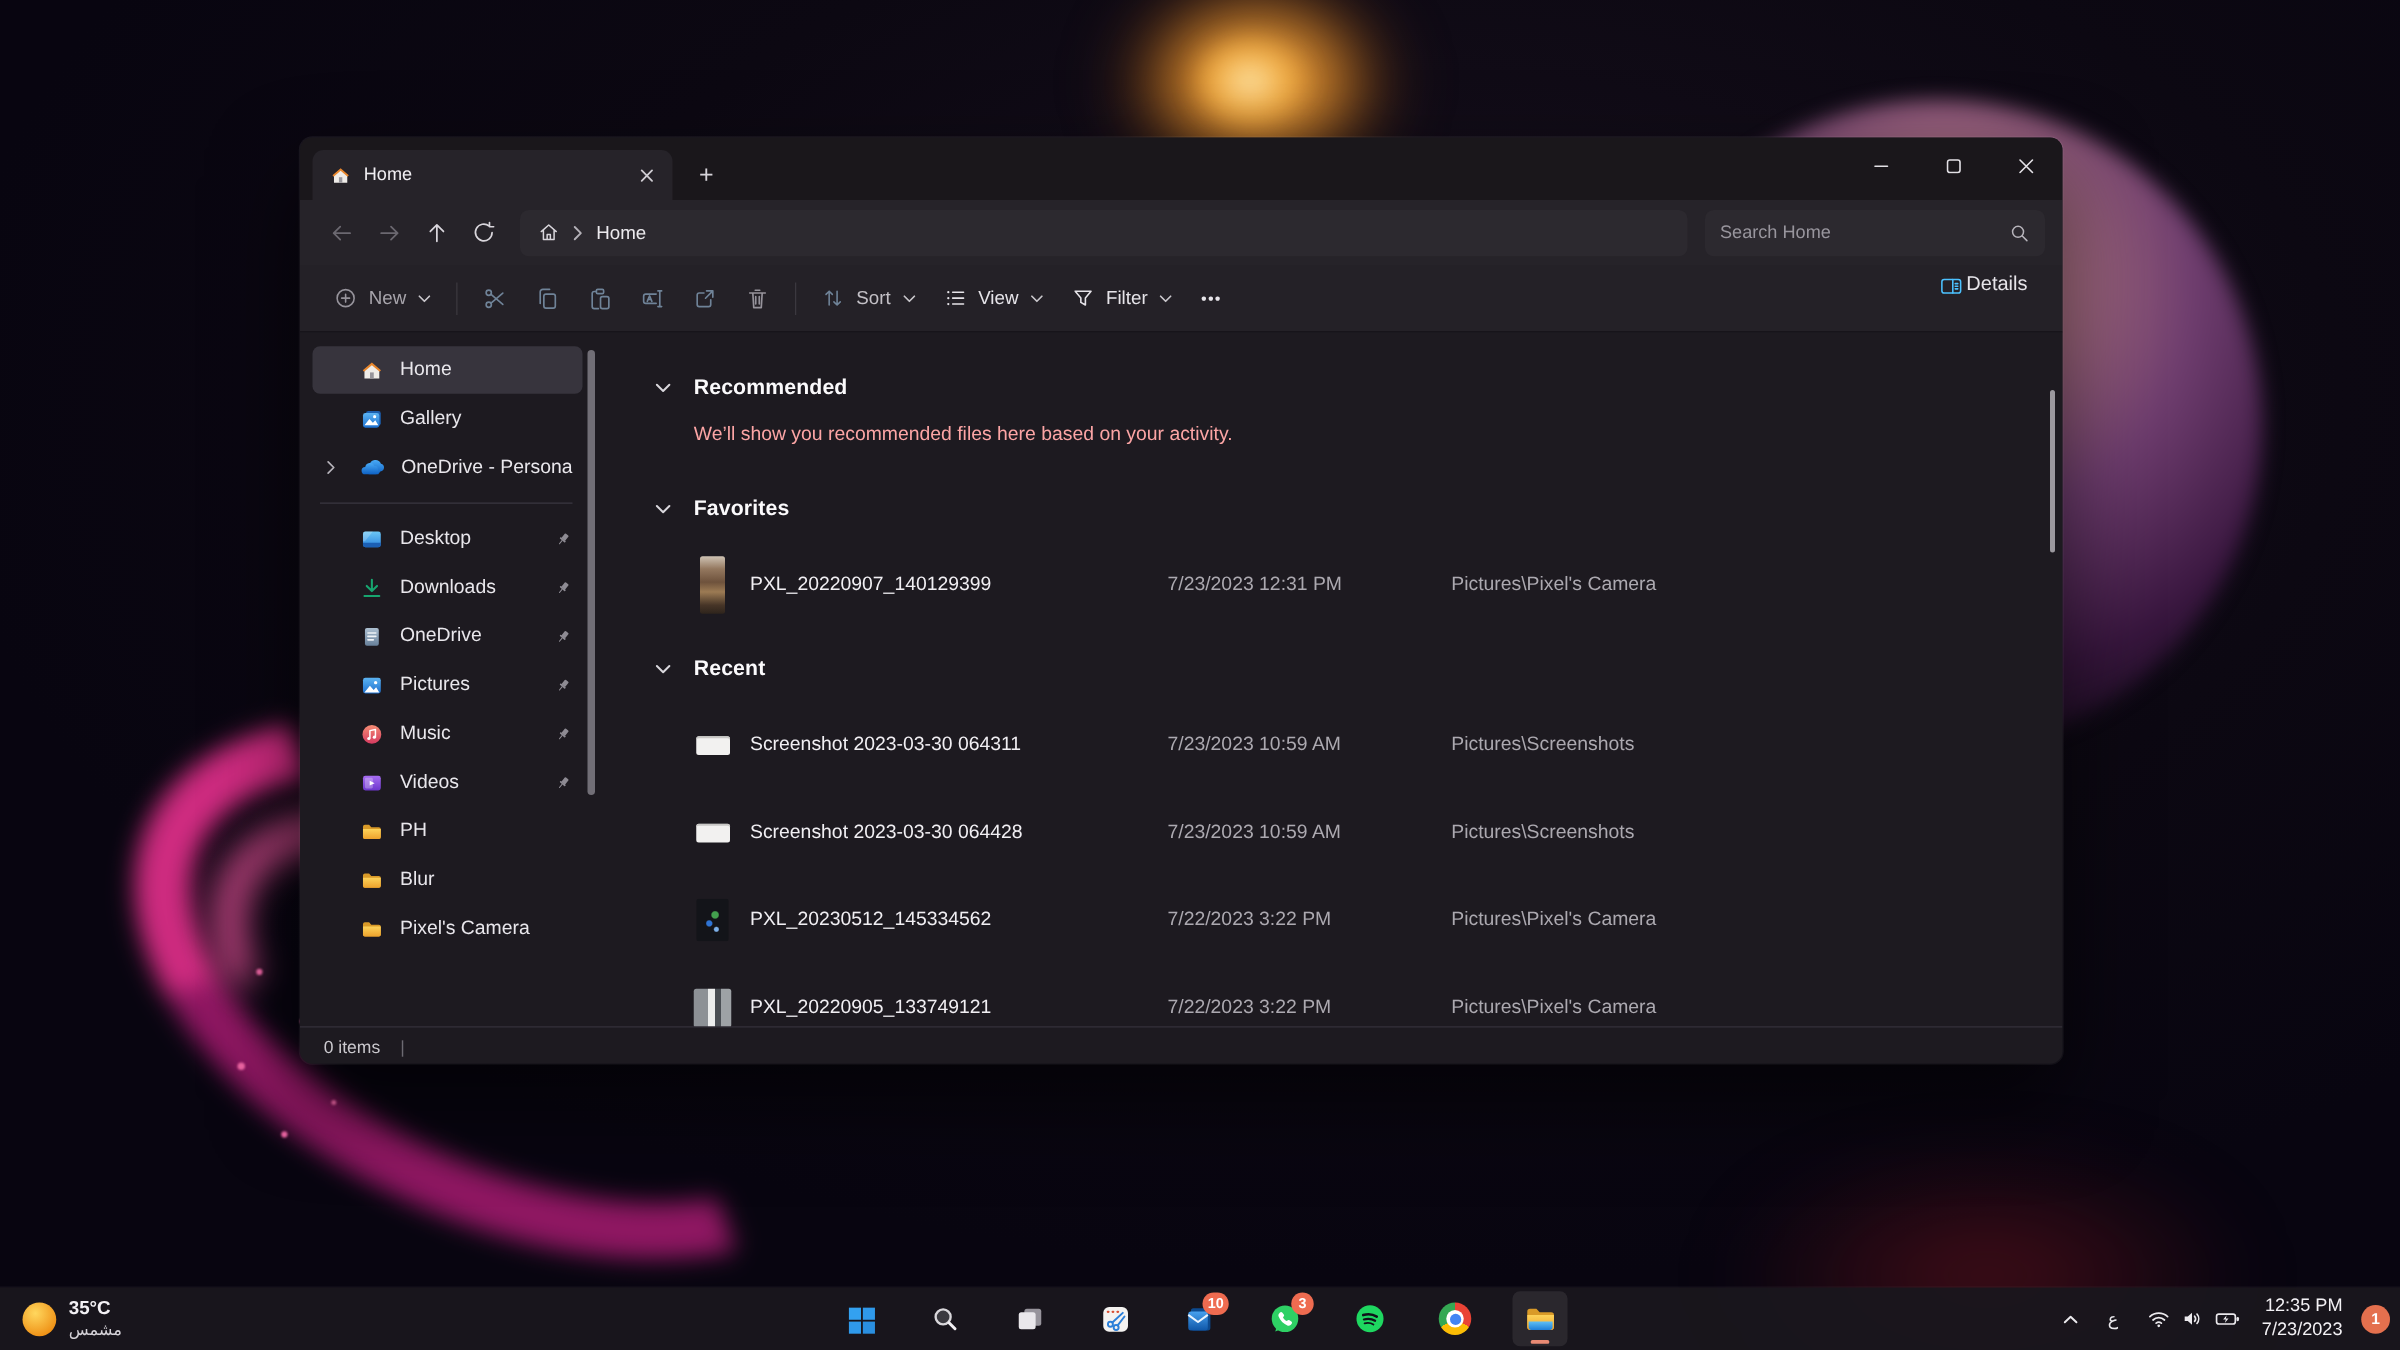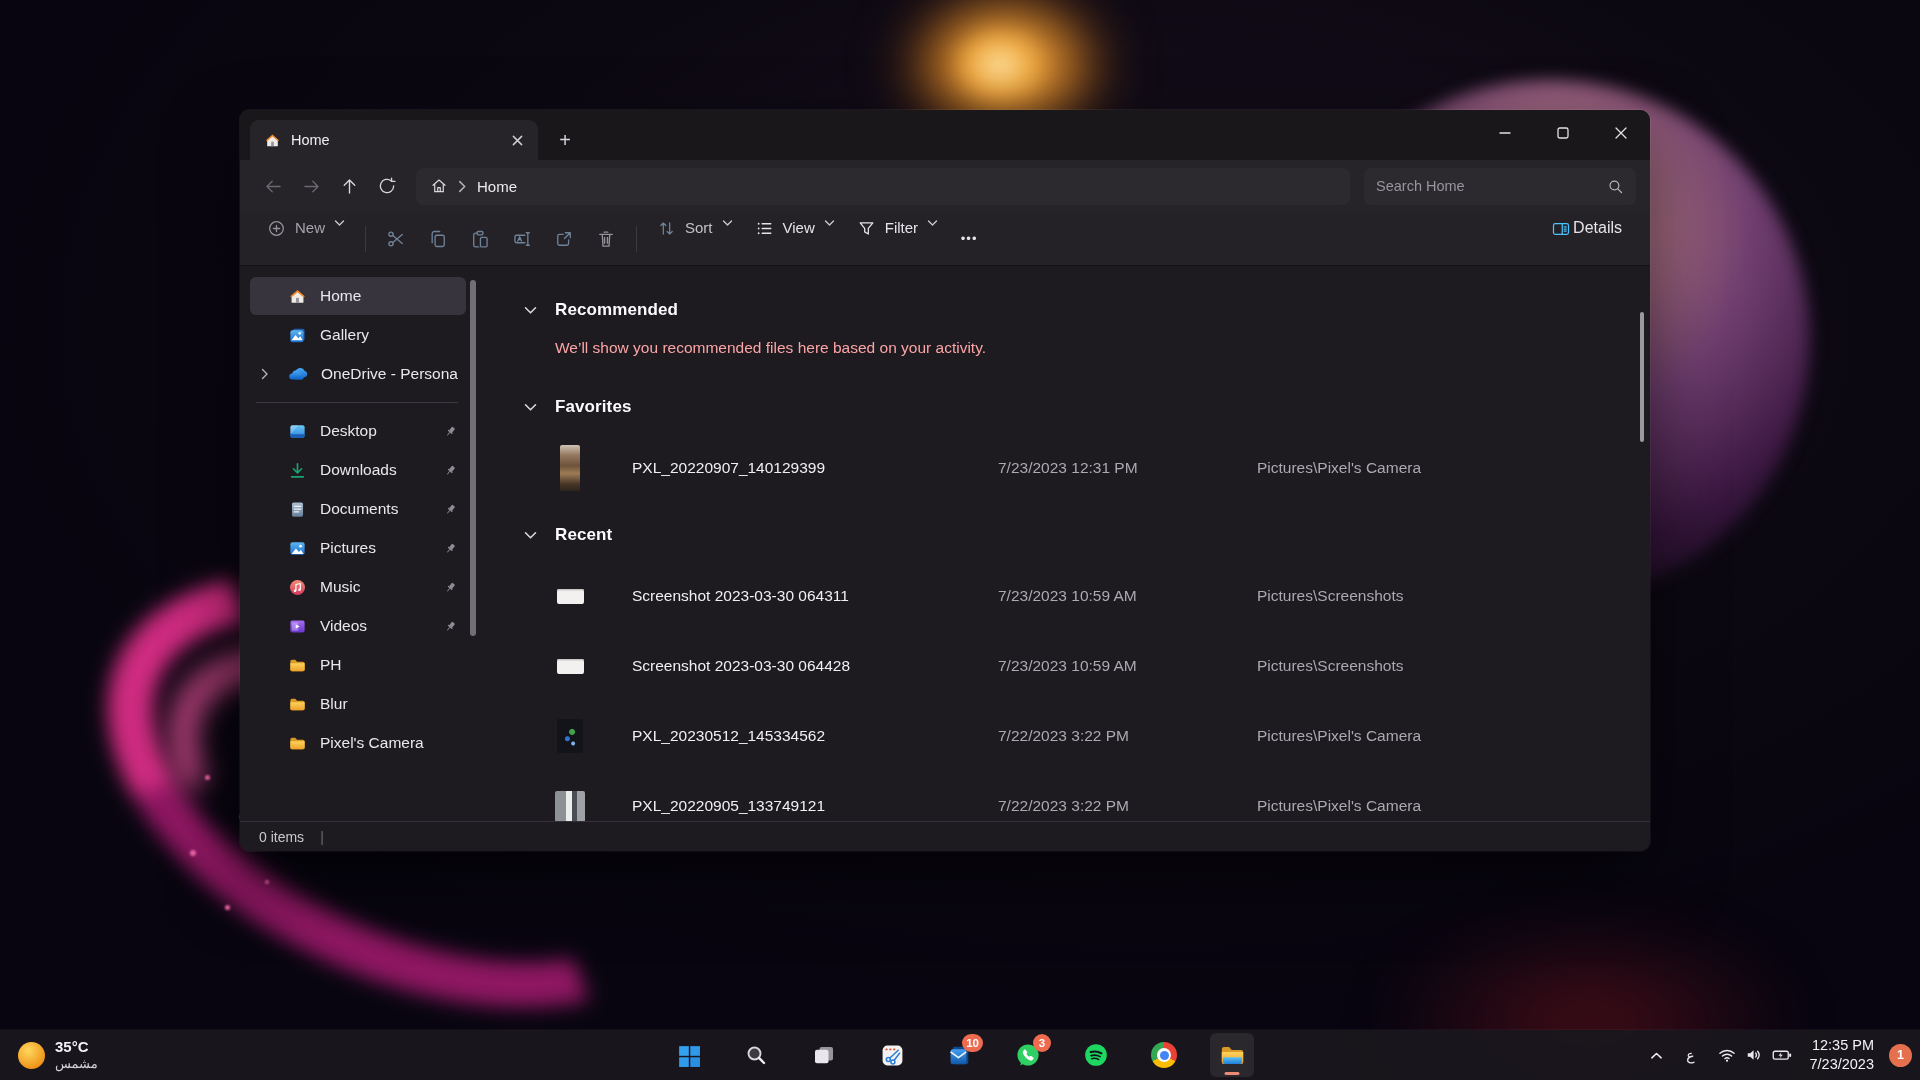--- a/index.html
+++ b/index.html
@@ -51,21 +51,21 @@
   .crumb { font-size:15px; color:#eceaee; }
   .searchbox { width:272px; height:37px; margin-left:14px; background:#2c292f; border-radius:7px;
       display:flex; align-items:center; padding:0 12px; }
   .searchbox input { flex:1; background:transparent; border:none; outline:none; color:#eceaee;
       font-size:14.5px; font-family:"Liberation Sans",sans-serif; }
   .searchbox input::placeholder { color:#98959d; }
 
   
   .toolbar { height:54px; background:#242127; border-bottom:1px solid #131117; display:flex; align-items:center;
       padding:0 16px; flex:none; }
-  .tbtn { display:flex; gap:9px; height:40px; padding:0 11px; border-radius:6px; flex:none; }
+  .tbtn { display:flex; align-items:center; gap:9px; height:40px; padding:0 11px; border-radius:6px; flex:none; }
   .tbtn .lbl { font-size:15px; }
   .ibtn { width:42px; height:40px; border-radius:6px; display:grid; place-items:center; flex:none; }
   .steel { color:#6f8398; }
   .gray-ic { color:#96939b; }
   .tb-sep { width:1px; height:26px; background:#3b383f; margin:0 9px; flex:none; }
   .lbl-dim { color:#a7a4ab; }
   .lbl-mid { color:#c3c0c6; }
   .lbl-bright { color:#e6e4e9; }
   .more-btn { font-size:13px; letter-spacing:1px; color:#e6e4e9; width:40px; text-align:center; }
   .details-btn { margin-left:auto; display:flex; gap:2px; height:40px; padding:0 12px; border-radius:6px; }
@@ -85,21 +85,21 @@
   .side-sep { height:1px; background:#3a3740; margin:9px 8px 9px 6px; }
   .side-scroll { position:absolute; right:2px; top:14px; width:6px; height:356px; border-radius:3px; background:#716e76; }
 
   
   .content { flex:1; position:relative; padding:28px 30px 0 46px; overflow:hidden; }
   .sec-head { display:flex; align-items:center; gap:18px; height:32px; color:#fbfafc; }
   .sec-title { font-size:17px; font-weight:700; letter-spacing:.1px; }
   .sec-chev { color:#d9d7dc; }
   .rec-msg { margin:13px 0 34px 31px; font-size:15.5px; color:#fca5a5; }
   .rows { margin-top:10px; }
-  .file-row { display:flex; align-items:center; height:70px; padding-left:30px; border-radius:6px;gap:32px; }
+  .file-row { display:flex; align-items:center; height:70px; padding-left:30px; border-radius:6px; }
   .thumb-box { width:32px; margin-right:14px; display:flex; justify-content:center; align-items:center; flex:none; }
   .f-name { width:334px; font-size:15.5px; color:#f1eff3; white-space:nowrap; }
   .f-date { width:227px; font-size:15.5px; color:#aca9b0; }
   .f-loc  { font-size:15.5px; color:#aca9b0; }
   .th-portrait { width:20px; height:46px; border-radius:2px;
       background:linear-gradient(180deg,#cfc3b4 0%,#94785f 22%,#6e523c 45%,#9c7b54 62%,#473527 85%,#2e241c 100%); }
   .th-shot { width:27px; height:15px; border-radius:2px; background:#f2f1f0; box-shadow:inset 0 1.5px 0 #c9c8c6; }
   .th-dark { width:26px; height:34px; border-radius:2px; background:
       radial-gradient(circle at 58% 38%, #43a14e 0 2.5px, transparent 3.5px),
       radial-gradient(circle at 40% 58%, #2f74d4 0 2px, transparent 3px),
@@ -427,21 +427,21 @@
               <rect x="7.5" y="11.5" width="9" height="2.4" rx="1.2"></rect>
               <rect x="11.3" y="13.5" width="1.4" height="6.5" rx=".7"></rect>
             </g>
         </svg>
       </div>
       <div class="side-item">
         <svg width="19" height="19" viewBox="0 0 24 24">
           <rect x="5" y="3" width="14" height="18" rx="2" fill="url(#gDoc)"></rect>
           <path d="M8 8 H16 M8 11.5 H16 M8 15 H13.5" stroke="#eef2f6" stroke-width="1.6" stroke-linecap="round"></path>
         </svg>
-        <span class="side-label">Documents</span>
+        <span class="side-label">OneDrive</span>
         <svg class="pin" width="15" height="15" viewBox="0 0 24 24">
           <g transform="rotate(40 12 12)" fill="currentColor">
               <rect x="9" y="4" width="6" height="8" rx="1.2"></rect>
               <rect x="7.5" y="11.5" width="9" height="2.4" rx="1.2"></rect>
               <rect x="11.3" y="13.5" width="1.4" height="6.5" rx=".7"></rect>
             </g>
         </svg>
       </div>
       <div class="side-item">
         <svg width="19" height="19" viewBox="0 0 24 24">

